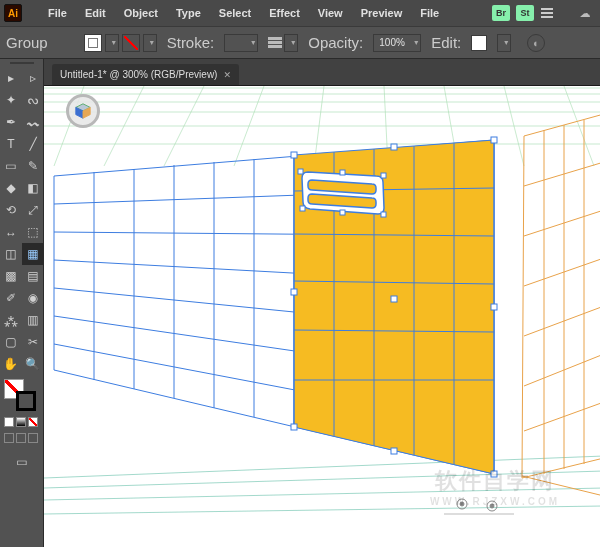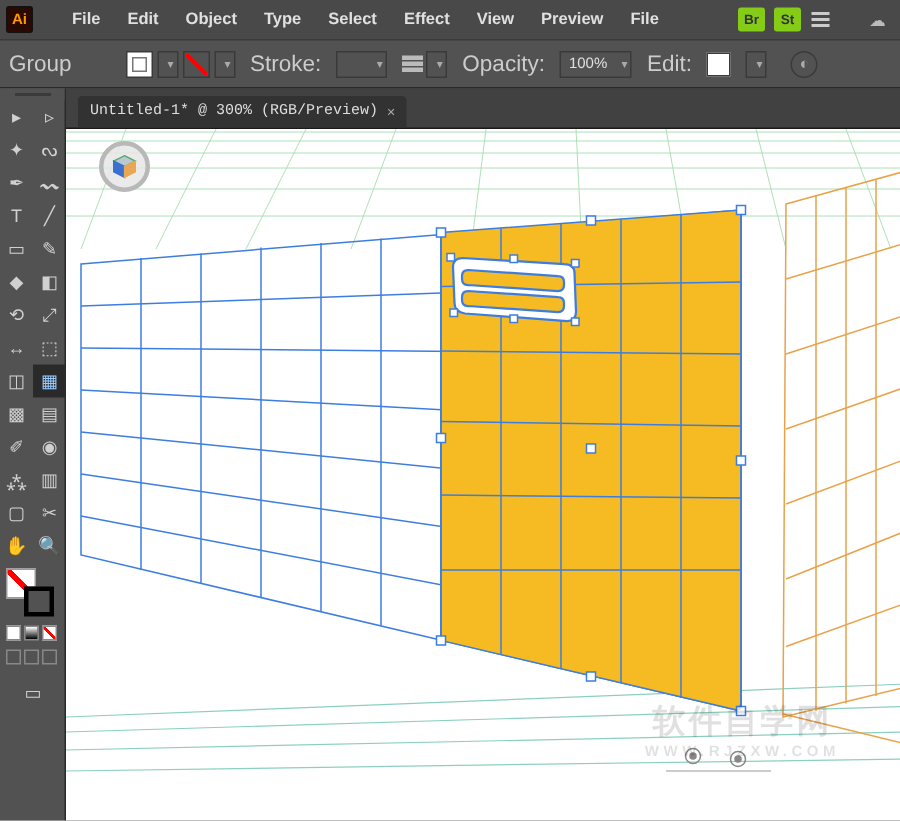--- a/index.html
+++ b/index.html
@@ -2,36 +2,36 @@
 <html><head>
 <meta charset="utf-8">
 <style>
 * { margin:0; padding:0; box-sizing:border-box; user-select:none; }
 body { width:600px; height:547px; background:#525252; font-family:Tahoma,Arial,sans-serif; font-size:11px; color:#e0e0e0; overflow:hidden; position:relative; }
 
 .menubar { height:26px; background:#494949; display:flex; align-items:center; padding-left:40px; gap:2px; position:relative; }
 .menubar .app-icon { position:absolute; left:4px; top:4px; width:18px; height:18px; background:#2a0a00; border:1px solid #111; border-radius:2px; display:flex; align-items:center; justify-content:center; color:#ff9a00; font-weight:bold; font-size:10px; }
 .menubar .mitem { padding:5px 8px; cursor:pointer;font-weight:bold; }
 .menubar .right { margin-left:auto; display:flex; align-items:center; gap:6px; padding-right:6px; }
-.menubar .sq { width:18px; height:16px; background:#84cc16; color:#333; font-size:9px; font-weight:bold; display:flex; align-items:center; justify-content:center; border-radius:2px; }
+.menubar .sq { width:18px; height:16px; background:#86efac; color:#333; font-size:9px; font-weight:bold; display:flex; align-items:center; justify-content:center; border-radius:2px; }
 .menubar .cloud { width:18px; height:16px; display:flex; align-items:center; justify-content:center; color:#bbb; }
 
 .control-bar { height:33px; background:#525252; border-top:1px solid #3a3a3a; border-bottom:1px solid #2a2a2a; display:flex; align-items:center; padding-left:6px; gap:10px; }
 .control-bar .lbl { color:#ccc; font-size:15px; }
 .control-bar .dd { height:18px; background:#525252; border:1px solid #3a3a3a; display:flex; align-items:center; padding:0 14px 0 5px; font-size:10px; position:relative; }
 .control-bar .dd::after { content:"▾"; position:absolute; right:2px; font-size:8px; color:#aaa; }
 .control-bar .swatch { width:18px; height:18px; border:1px solid #3a3a3a; position:relative; }
 .control-bar .swatch.none::after { content:""; position:absolute; inset:1px; background:linear-gradient(to top right, transparent 45%, #f00 45%, #f00 55%, transparent 55%); }
 .control-bar .swatch.white { background:#fff; }
 .control-bar .brush-line { width:52px; height:14px; background:#525252; border:1px solid #3a3a3a; display:flex; align-items:center; }
 .control-bar .brush-line .stroke { height:3px; width:100%; background:#000; }
 .control-bar .ministack { width:14px; height:18px; display:flex; flex-direction:column; gap:1px; justify-content:center; }
 .control-bar .ministack span { height:3px; background:#bbb; }
 
-.tabbar { height:27px; background:#414141; display:flex; align-items:flex-end; padding-left:52px; border-bottom:1px solid #1a1a1a;font-family:Liberation Mono, monospace; }
+.tabbar { height:27px; background:#414141; display:flex; align-items:flex-end; padding-left:52px; border-bottom:1px solid #1a1a1a; }
 .tabbar .tab { background:#323232; color:#ddd; font-size:10px; padding:5px 8px; border-top-left-radius:3px; border-top-right-radius:3px; display:flex; align-items:center; gap:6px; }
 .tabbar .tab .x { font-size:9px; color:#aaa; cursor:pointer; }
 
 .toolbox { position:absolute; left:0; top:59px; width:44px; bottom:0; background:#525252; border-right:1px solid #2a2a2a; z-index:5; }
 .toolbox .grip { height:8px; background:#525252; display:flex; align-items:center; justify-content:center; }
 .toolbox .grip span { width:24px; height:2px; background:#3a3a3a; display:block; }
 .toolbox .tools { display:grid; grid-template-columns:22px 22px; }
 .toolbox .tool { width:22px; height:22px; display:flex; align-items:center; justify-content:center; color:#d0d0d0; font-size:12px; }
 .toolbox .tool.sel { background:#2a2a2a; color:#9cf; }
 .toolbox .colors { padding:4px 2px; position:relative; height:40px; }

